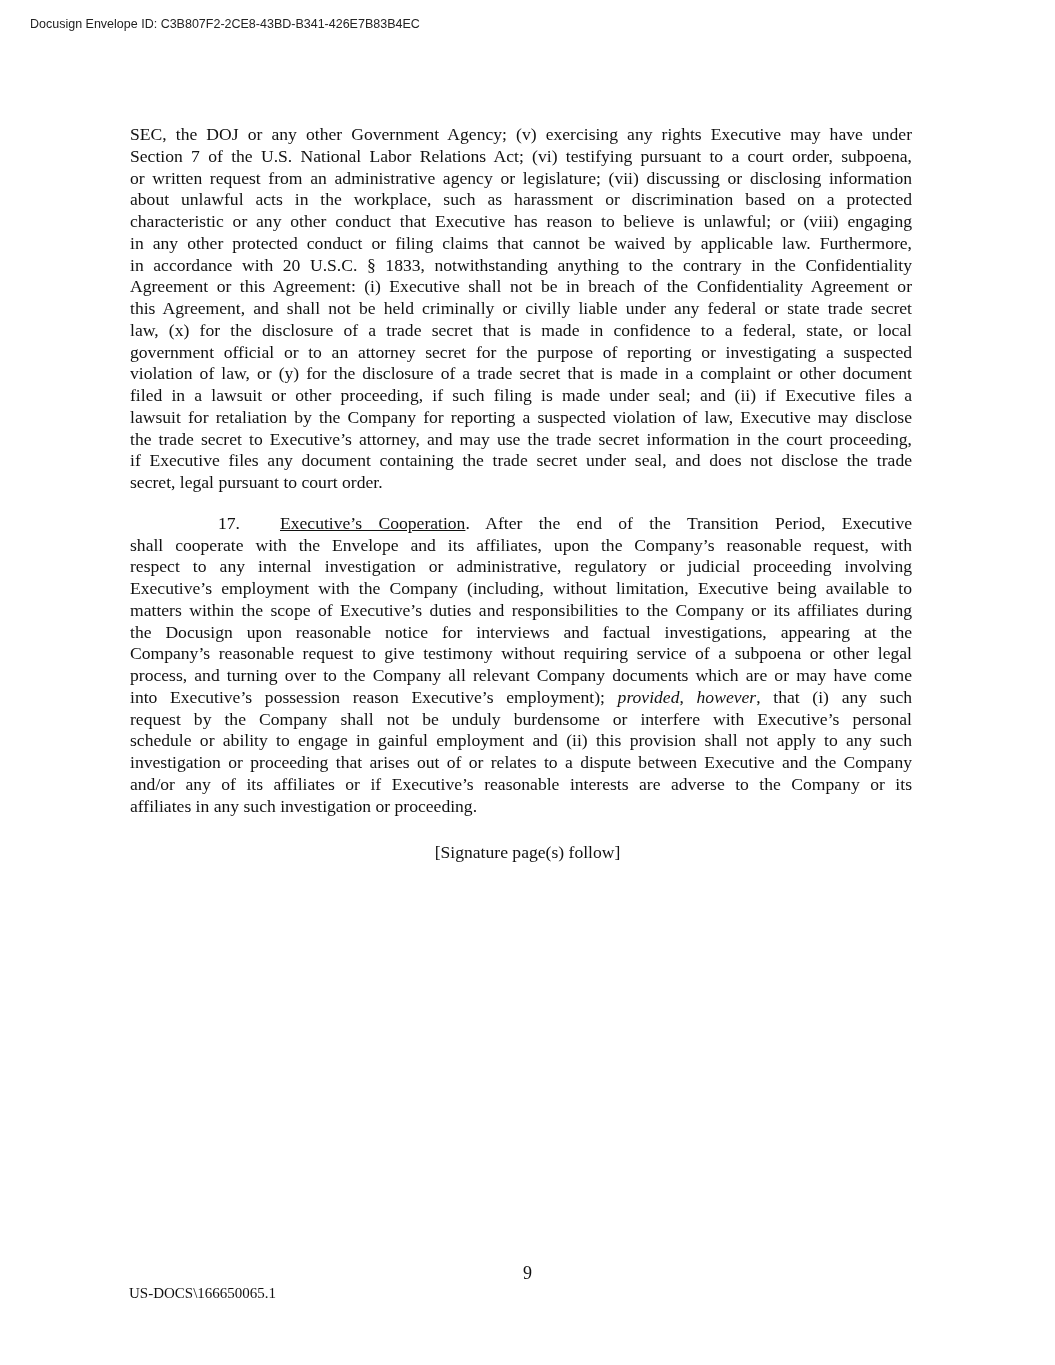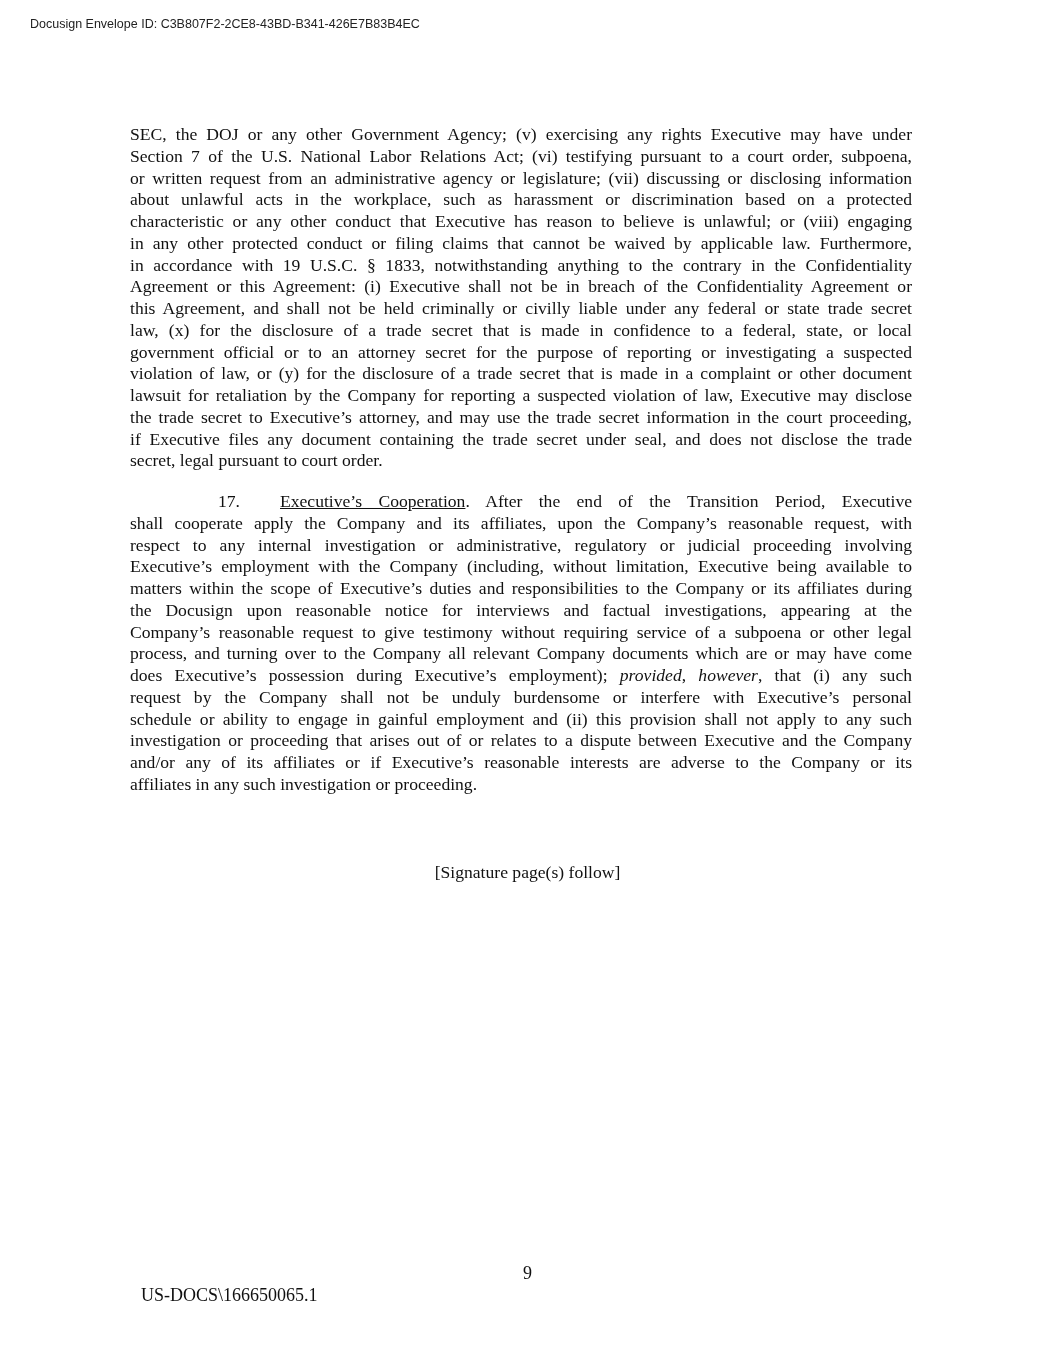--- a/index.html
+++ b/index.html
@@ -15,69 +15,70 @@
     .line {
       display: block; text-align: justify; text-align-last: justify; white-space: nowrap;
       height: 21.75px; overflow: visible;
     }
     .line.last { text-align-last: left; }
     .para-gap { height: 19px; }
     .section-num { display: inline-block; margin-left: 88px; width: 62px; }
     .underline { text-decoration: underline; }
     .italic { font-style: italic; }
     .sig {
-      position: absolute; left: 0; width: 1055px; top: 862px; text-align: center;
+      position: absolute; left: 0; width: 1055px; top: 842px; text-align: center;
       font-family: "Liberation Serif", serif; font-size: 17.6px;
     }
     .page-num {
       position: absolute; left: 0; width: 1055px; top: 1263px; text-align: center;
       font-family: "Liberation Serif", serif; font-size: 18px;
     }
     .docref {
-      position: absolute; left: 141px; top: 1285px;
-      font-family: "Liberation Serif", serif; font-size: 18px;
+      position: absolute; left: 129px; top: 1285px;
+      font-family: "Liberation Serif", serif; font-size: 15px;
     }
   </style>
 </head>
 <body>
 
 <div class="envelope">Docusign Envelope ID: C3B807F2-2CE8-43BD-B341-426E7B83B4EC</div>
 
 <div class="body">
   <div>
     <span class="line">SEC, the DOJ or any other Government Agency; (v) exercising any rights Executive may have under</span>
     <span class="line">Section 7 of the U.S. National Labor Relations Act; (vi) testifying pursuant to a court order, subpoena,</span>
     <span class="line">or written request from an administrative agency or legislature; (vii) discussing or disclosing information</span>
     <span class="line">about unlawful acts in the workplace, such as harassment or discrimination based on a protected</span>
     <span class="line">characteristic or any other conduct that Executive has reason to believe is unlawful; or (viii) engaging</span>
     <span class="line">in any other protected conduct or filing claims that cannot be waived by applicable law.  Furthermore,</span>
-    <span class="line">in accordance with 19 U.S.C. § 1833, notwithstanding anything to the contrary in the Confidentiality</span>
+    <span class="line">in accordance with 20 U.S.C. § 1833, notwithstanding anything to the contrary in the Confidentiality</span>
     <span class="line">Agreement or this Agreement: (i) Executive shall not be in breach of the Confidentiality Agreement or</span>
     <span class="line">this Agreement, and shall not be held criminally or civilly liable under any federal or state trade secret</span>
     <span class="line">law, (x) for the disclosure of a trade secret that is made in confidence to a federal, state, or local</span>
     <span class="line">government official or to an attorney secret for the purpose of reporting or investigating a suspected</span>
     <span class="line">violation of law, or (y) for the disclosure of a trade secret that is made in a complaint or other document</span>
+    <span class="line">filed in a lawsuit or other proceeding, if such filing is made under seal; and (ii) if Executive files a</span>
     <span class="line">lawsuit for retaliation by the Company for reporting a suspected violation of law, Executive may disclose</span>
     <span class="line">the trade secret to Executive’s attorney, and may use the trade secret information in the court proceeding,</span>
     <span class="line">if Executive files any document containing the trade secret under seal, and does not disclose the trade</span>
     <span class="line last">secret, legal pursuant to court order.</span>
   </div>
 
   <div class="para-gap"></div>
 
   <div>
     <span class="line"><span class="section-num">17.</span><span class="underline">Executive’s Cooperation</span><span>.  After the end of the Transition Period, Executive</span></span>
-    <span class="line">shall cooperate apply the Company and its affiliates, upon the Company’s reasonable request, with</span>
+    <span class="line">shall cooperate with the Envelope and its affiliates, upon the Company’s reasonable request, with</span>
     <span class="line">respect to any internal investigation or administrative, regulatory or judicial proceeding involving</span>
     <span class="line">Executive’s employment with the Company (including, without limitation, Executive being available to</span>
     <span class="line">matters within the scope of Executive’s duties and responsibilities to the Company or its affiliates during</span>
     <span class="line">the Docusign upon reasonable notice for interviews and factual investigations, appearing at the</span>
     <span class="line">Company’s reasonable request to give testimony without requiring service of a subpoena or other legal</span>
     <span class="line">process, and turning over to the Company all relevant Company documents which are or may have come</span>
-    <span class="line"><span>does Executive’s possession during Executive’s employment); </span><span class="italic">provided</span><span>, </span><span class="italic">however</span><span>, that (i) any such</span></span>
+    <span class="line"><span>into Executive’s possession reason Executive’s employment); </span><span class="italic">provided</span><span>, </span><span class="italic">however</span><span>, that (i) any such</span></span>
     <span class="line">request by the Company shall not be unduly burdensome or interfere with Executive’s personal</span>
     <span class="line">schedule or ability to engage in gainful employment and (ii) this provision shall not apply to any such</span>
     <span class="line">investigation or proceeding that arises out of or relates to a dispute between Executive and the Company</span>
     <span class="line">and/or any of its affiliates or if Executive’s reasonable interests are adverse to the Company or its</span>
     <span class="line last">affiliates in any such investigation or proceeding.</span>
   </div>
 </div>
 
 <div class="sig">[Signature page(s) follow]</div>
 

